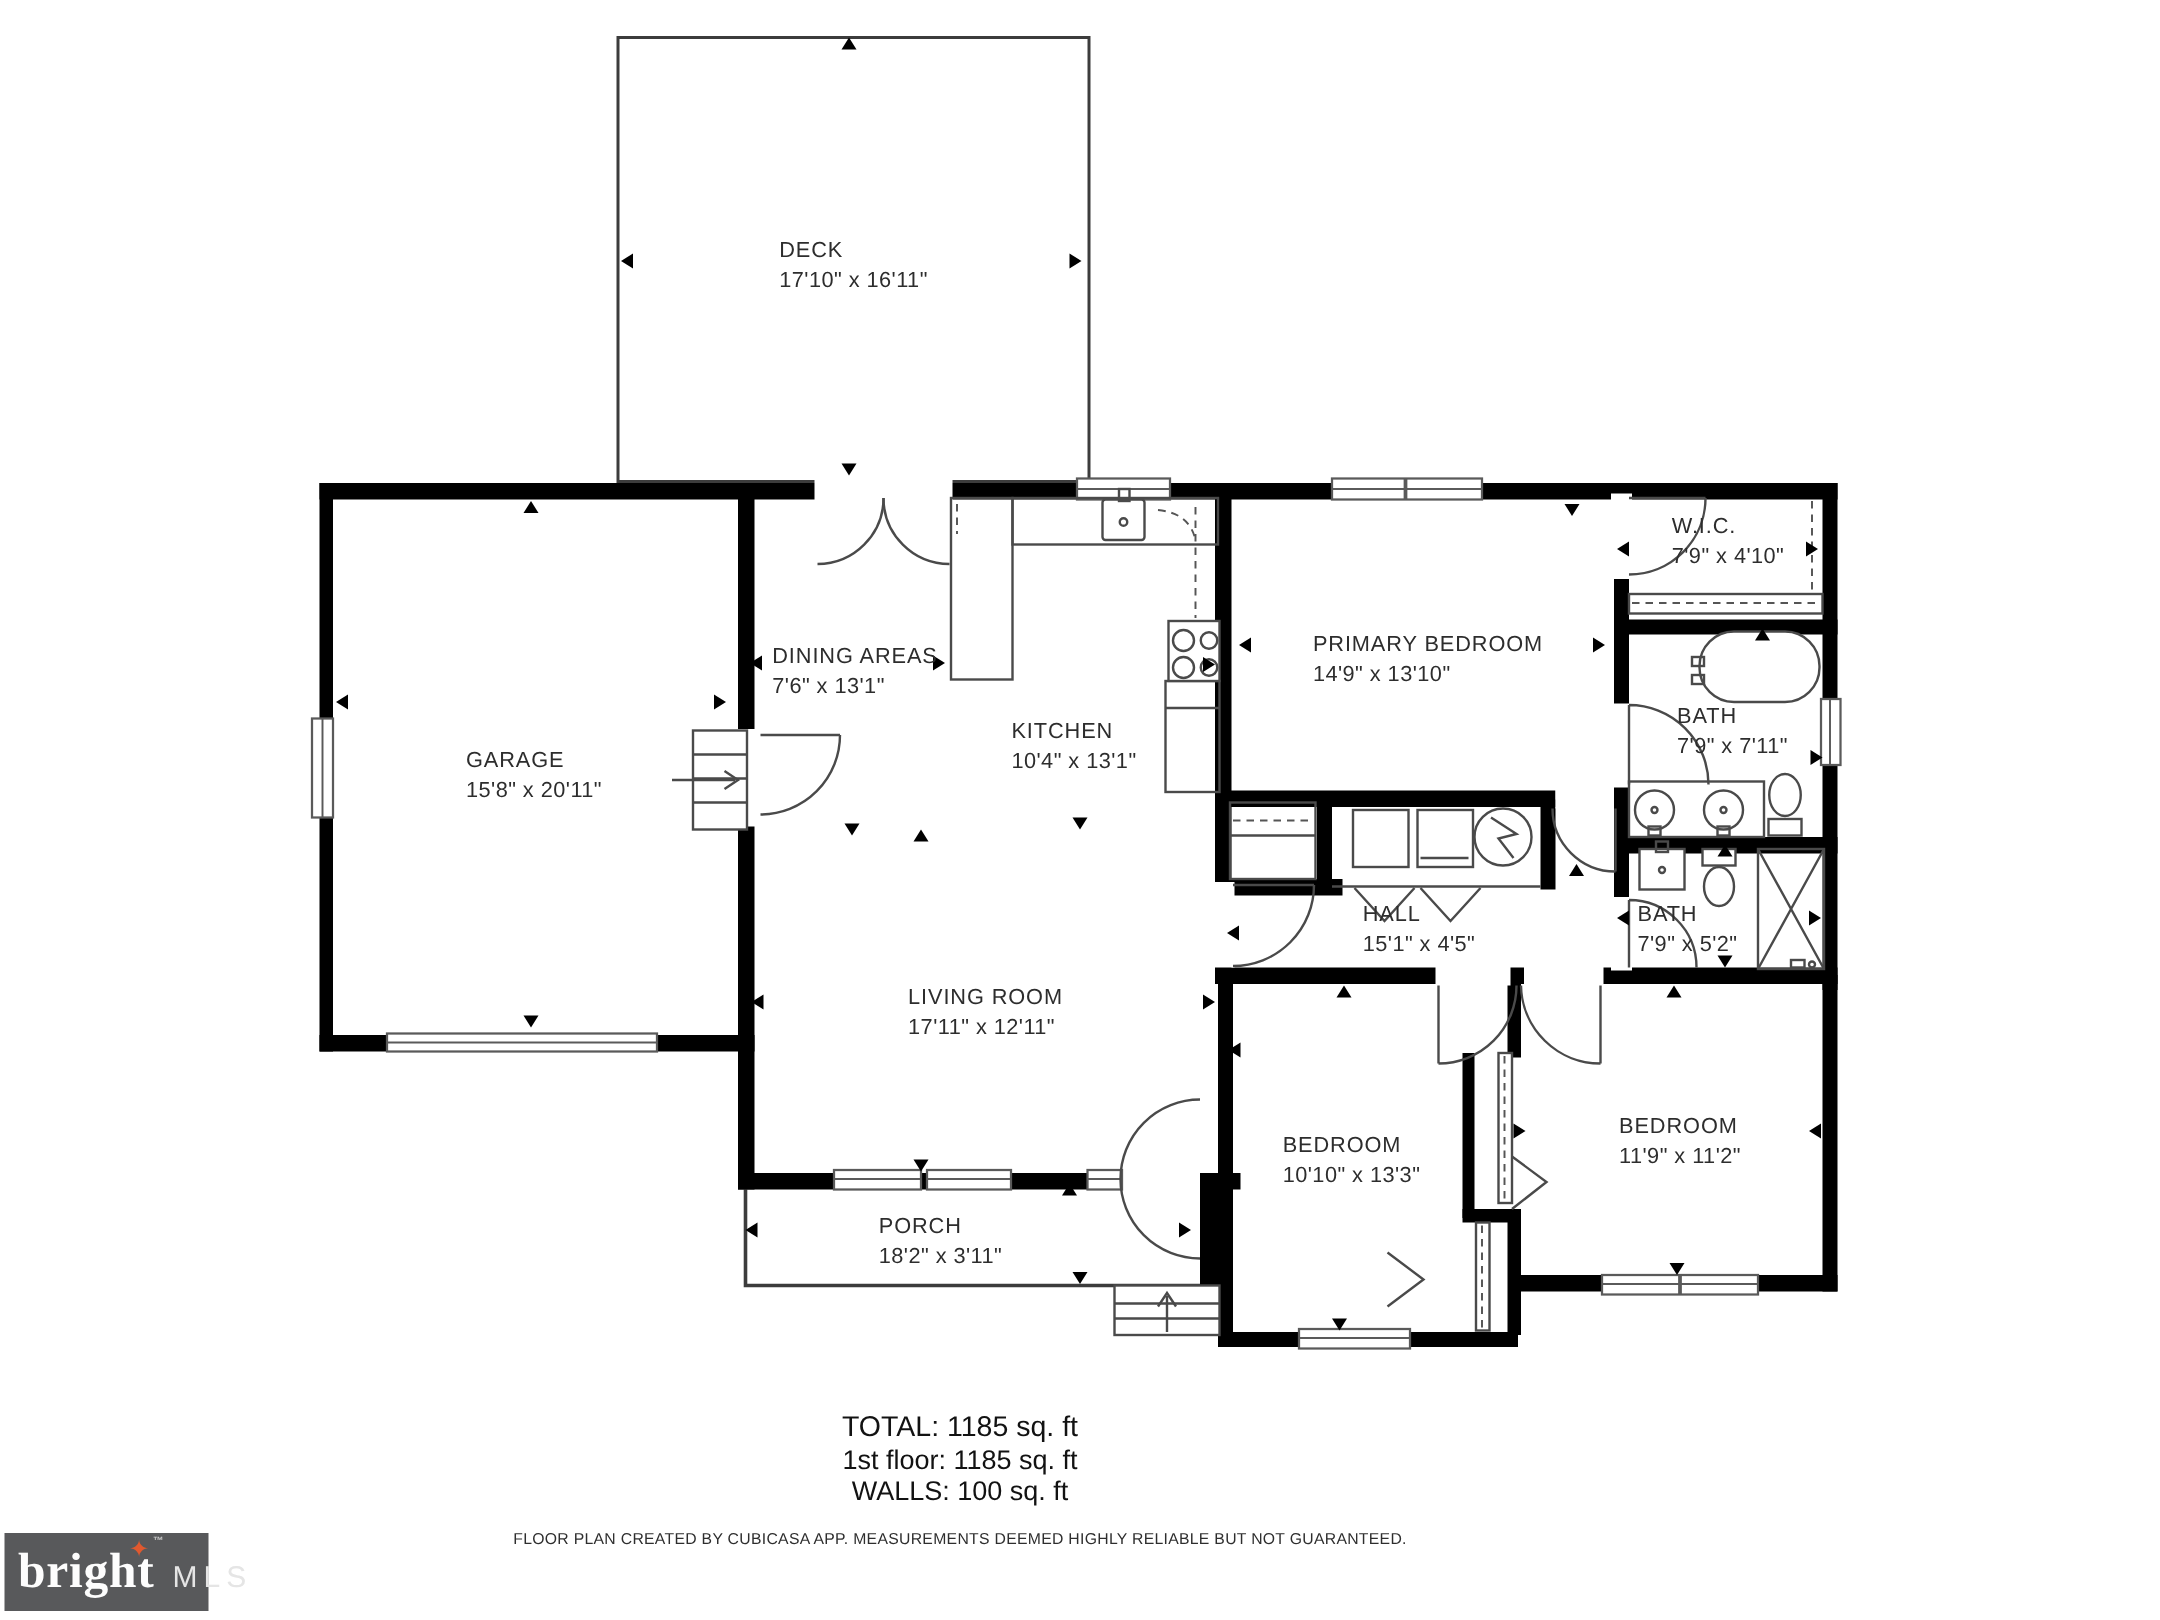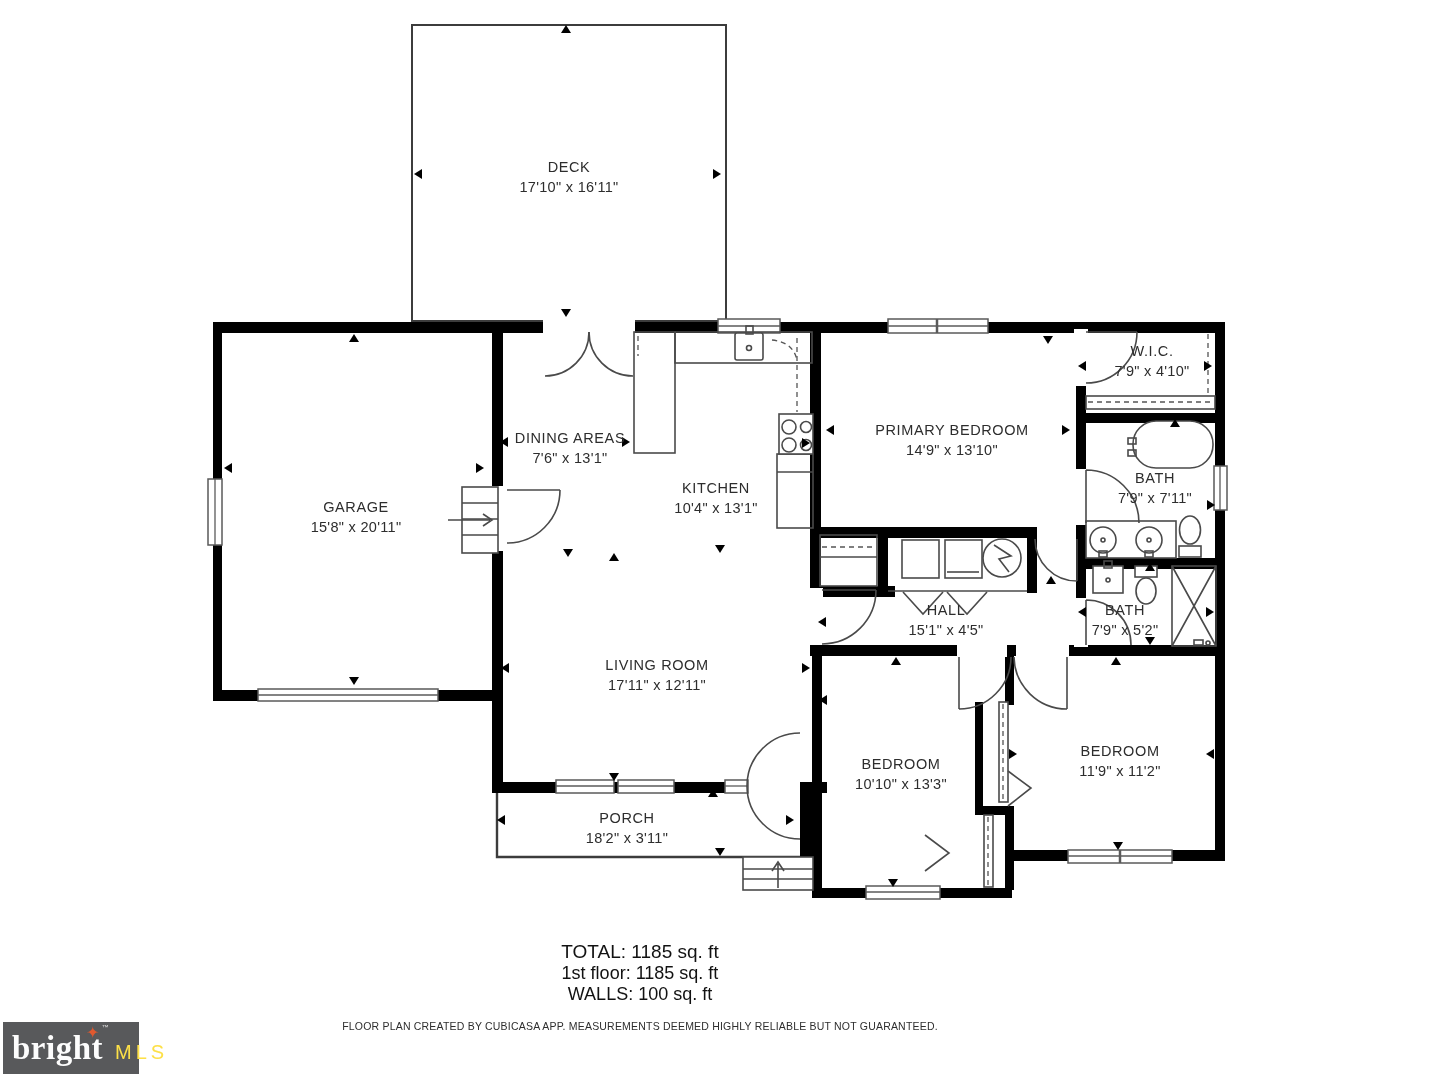--- a/index.html
+++ b/index.html
@@ -10,32 +10,32 @@
   .open{fill:#fff;}
   .thin{fill:#fff;stroke:#3c3c3c;stroke-width:2;}
   .pline{fill:none;stroke:#3c3c3c;stroke-width:2.4;}
   .fx{fill:none;stroke:#4a4a4a;stroke-width:1.6;}
   .fxw{fill:#fff;stroke:#4a4a4a;stroke-width:1.6;}
   .win{fill:#fff;stroke:#5a5a5a;stroke-width:1.5;}
   .winl{fill:none;stroke:#5a5a5a;stroke-width:1.3;}
   .dash{fill:none;stroke:#555;stroke-width:1.3;stroke-dasharray:5 4;}
   .arc{fill:none;stroke:#4a4a4a;stroke-width:1.6;}
   .arrow{fill:#000;}
-  .room-label{position:absolute;transform:translate(-50%,-50%);text-align:center;white-space:nowrap;color:#2d2d2d;z-index:5;}
+  .room-label{position:absolute;transform:translate(-50%,-50%);white-space:nowrap;color:#2d2d2d;z-index:5;}
   .room-label .nm{font-size:14.5px;letter-spacing:.6px;}
   .room-label .dm{font-size:14.5px;margin-top:4px;letter-spacing:.3px;}
   .footer{position:absolute;left:0;top:941px;width:1280px;text-align:center;color:#121212;z-index:5;}
   .f-total{font-size:19px;font-weight:normal;line-height:22px;}
   .f-line{font-size:18px;line-height:21px;}
   .f-disc{font-size:10.5px;color:#2e2e2e;margin-top:15px;letter-spacing:.2px;}
   .logo{position:absolute;left:3px;top:1022px;width:136px;height:52px;background:#58595b;z-index:6;display:flex;align-items:center;box-sizing:border-box;padding-left:9px;}
   .logo .brand{font-family:"Liberation Serif",serif;font-weight:bold;font-size:33px;line-height:1;color:#fdfdfd;letter-spacing:.5px;position:relative;}
   .logo .star{position:absolute;left:74px;top:-7px;color:#e0592f;font-size:16px;font-family:"DejaVu Sans",sans-serif;}
   .logo .tm{position:absolute;left:90px;top:-8px;font-size:7px;color:#c9c9c9;font-family:"Liberation Sans",sans-serif;letter-spacing:0;}
-  .logo .suffix{font-size:20px;color:#fde047;letter-spacing:4px;margin-left:12px;margin-top:9px;font-family:"Liberation Sans",sans-serif;}
+  .logo .suffix{font-size:20px;color:#e5e5e5;letter-spacing:4px;margin-left:12px;margin-top:9px;font-family:"Liberation Sans",sans-serif;}
 </style>
 </head>
 <body>
 
 <div class="canvas">
 
 <svg class="plan" width="1440" height="1080" viewBox="0 0 1440 1080">
 
   <g>
     <rect class="thin" x="412" y="25" width="314" height="296"></rect>

